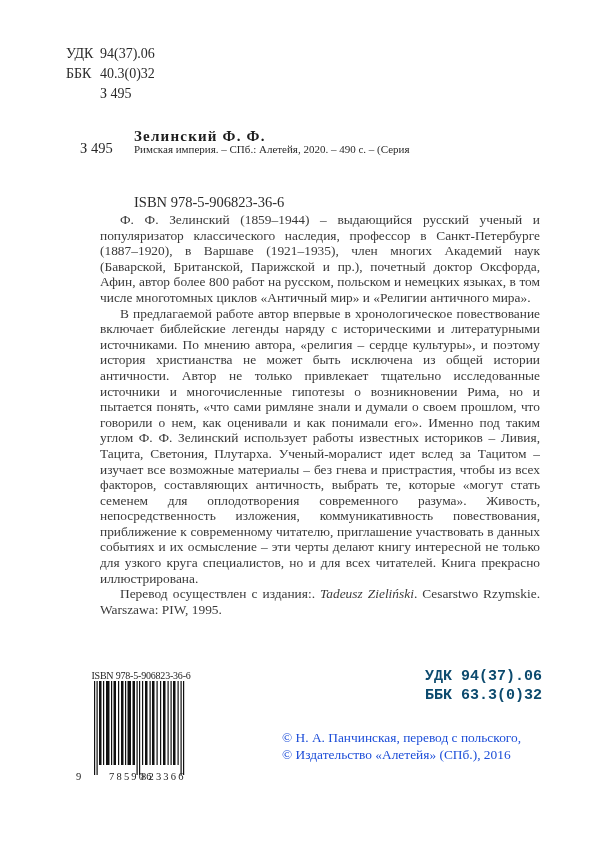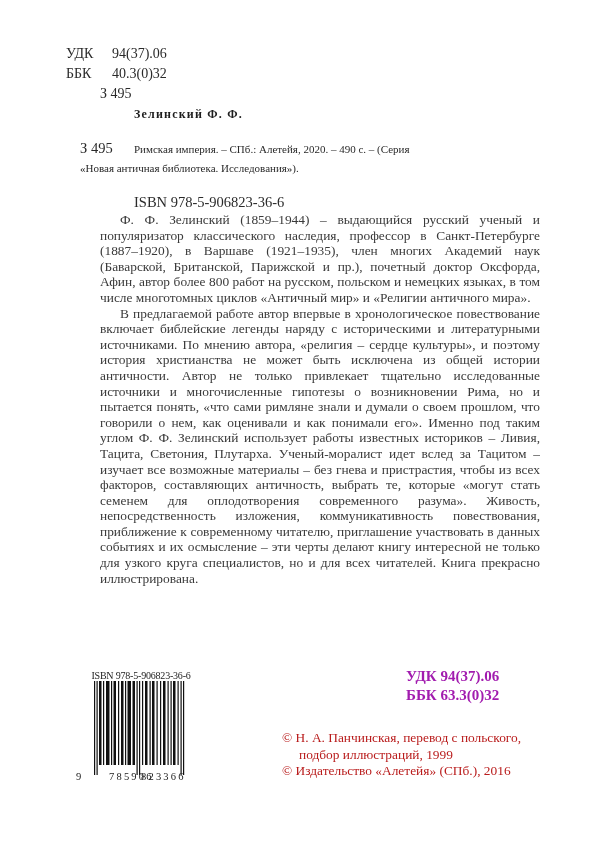--- a/index.html
+++ b/index.html
@@ -5,40 +5,40 @@
   html, body { margin: 0; padding: 0; background: #ffffff; }
   body {
     width: 600px; height: 855px; position: relative; overflow: hidden;
     font-family: "Liberation Serif", "DejaVu Serif", serif;
     color: #2a2a2a;
   }
   .abs { position: absolute; }
   .cls-block { left: 66px; top: 44px; font-size: 14px; line-height: 20px; }
   .cls-row { display: flex; }
   .cls-row .lbl { width: 34px; }
-  .cls-row .val { margin-left: 12px; }
+  .cls-row .val { margin-left: 0; }
   .cls-row .indent { margin-left: 34px; }
 
-  .author { left: 134px; top: 107px; font-size: 12px; font-weight: bold; letter-spacing: 1.2px; color: #1e1e1e; }
+  .author { left: 134px; top: 128px; font-size: 15px; font-weight: bold; letter-spacing: 1.2px; color: #1e1e1e; }
   .cutter { left: 80px; top: 140px; font-size: 14.5px; }
   .biblio { left: 134px; top: 140px; width: 420px; font-size: 11px; line-height: 19px; }
   .biblio .cont { margin-left: -54px; }
   .isbn-line { left: 134px; top: 194px; font-size: 14.5px; }
 
   .annot { left: 100px; top: 212px; width: 440px; font-size: 13.4px; line-height: 15.6px; text-align: justify; color: #3a3a3a; }
   .annot p { margin: 0; text-indent: 20px; }
   .annot .ital { font-style: italic; }
 
   .barcode-wrap { left: 86px; top: 670px; width: 110px; }
   .barcode-isbn { font-size: 10px; text-align: center; letter-spacing: -0.2px; color: #222; }
   .barcode-svg { display: block; }
   .barcode-digits { position: absolute; top: 101px; font-size: 10.5px; letter-spacing: 2.2px; color: #222; }
 
-  .udk-bold { left: 406px; top: 667px; font-size: 15px; font-weight: bold; line-height: 19px; color: #a21caf; }
-  .copyright { left: 282px; top: 730px; font-size: 13.4px; line-height: 16.5px; color: #b91c1c; }
+  .udk-bold { left: 425px; top: 667px; font-size: 15px; font-weight: bold; line-height: 19px; color: #0c4a6e; font-family: Liberation Mono, monospace; }
+  .copyright { left: 282px; top: 730px; font-size: 13.4px; line-height: 16.5px; color: #1d4ed8; }
   .copyright .c-indent { padding-left: 17px; }
 </style>
 </head>
 <body>
 
 <div class="abs cls-block">
   <div class="cls-row">
     <span class="lbl">УДК</span>
     <span class="val">94(37).06</span>
   </div>
@@ -48,27 +48,27 @@
   </div>
   <div class="cls-row">
     <span class="indent">З 495</span>
   </div>
 </div>
 
 <div class="abs author">Зелинский Ф. Ф.</div>
 <div class="abs cutter">З 495</div>
 <div class="abs biblio">
   <div>Римская империя. – СПб.: Алетейя, 2020. – 490 с. – (Серия</div>
-  <div class="cont">«Новая античная библиотека. Исследования»).</div>
 </div>
 <div class="abs isbn-line">ISBN 978-5-906823-36-6</div>
 
 <div class="abs annot">
   <p>Ф. Ф. Зелинский (1859–1944) – выдающийся русский ученый и популяризатор классического наследия, профессор в Санкт-Петербурге (1887–1920), в Варшаве (1921–1935), член многих Академий наук (Баварской, Британской, Парижской и пр.), почетный доктор Оксфорда, Афин, автор более 800 работ на русском, польском и немецких языках, в том числе многотомных циклов «Античный мир» и «Религии античного мира».</p>
   <p>В предлагаемой работе автор впервые в хронологическое повествование включает библейские легенды наряду с историческими и литературными источниками. По мнению автора, «религия – сердце культуры», и поэтому история христианства не может быть исключена из общей истории античности. Автор не только привлекает тщательно исследованные источники и многочисленные гипотезы о возникновении Рима, но и пытается понять, «что сами римляне знали и думали о своем прошлом, что говорили о нем, как оценивали и как понимали его». Именно под таким углом Ф. Ф. Зелинский использует работы известных историков – Ливия, Тацита, Светония, Плутарха. Ученый-моралист идет вслед за Тацитом – изучает все возможные материалы – без гнева и пристрастия, чтобы из всех факторов, составляющих античность, выбрать те, которые «могут стать семенем для оплодотворения современного разума». Живость, непосредственность изложения, коммуникативность повествования, приближение к современному читателю, приглашение участвовать в данных событиях и их осмысление – эти черты делают книгу интересной не только для узкого круга специалистов, но и для всех читателей. Книга прекрасно иллюстрирована.</p>
+  <p><span>Перевод осуществлен с издания:. </span><span class="ital">Tadeusz Zieliński</span><span>. Cesarstwo Rzymskie. Warszawa: PIW, 1995.</span></p>
 </div>
 
 <div class="abs barcode-wrap">
   <div class="barcode-isbn">ISBN 978-5-906823-36-6</div>
   <svg class="barcode-svg" width="110" height="94" viewBox="0 0 110 94">
     <g fill="#111">
       <rect x="8" y="0" width="1.2" height="94"></rect>
         <rect x="10.5" y="0" width="1.2" height="94"></rect>
       <rect x="13" y="0" width="2.5" height="84"></rect>
         <rect x="17" y="0" width="1.2" height="84"></rect>
@@ -102,15 +102,14 @@
   <span class="barcode-digits" style="left:55px;">823366</span>
 </div>
 
 <div class="abs udk-bold">
   <div>УДК 94(37).06</div>
   <div>ББК 63.3(0)32</div>
 </div>
 
 <div class="abs copyright">
   <div>© Н. А. Панчинская, перевод с польского,</div>
-  <div class="c-indent">подбор иллюстраций, 1999</div>
   <div>© Издательство «Алетейя» (СПб.), 2016</div>
 </div>
 
 </body></html>

